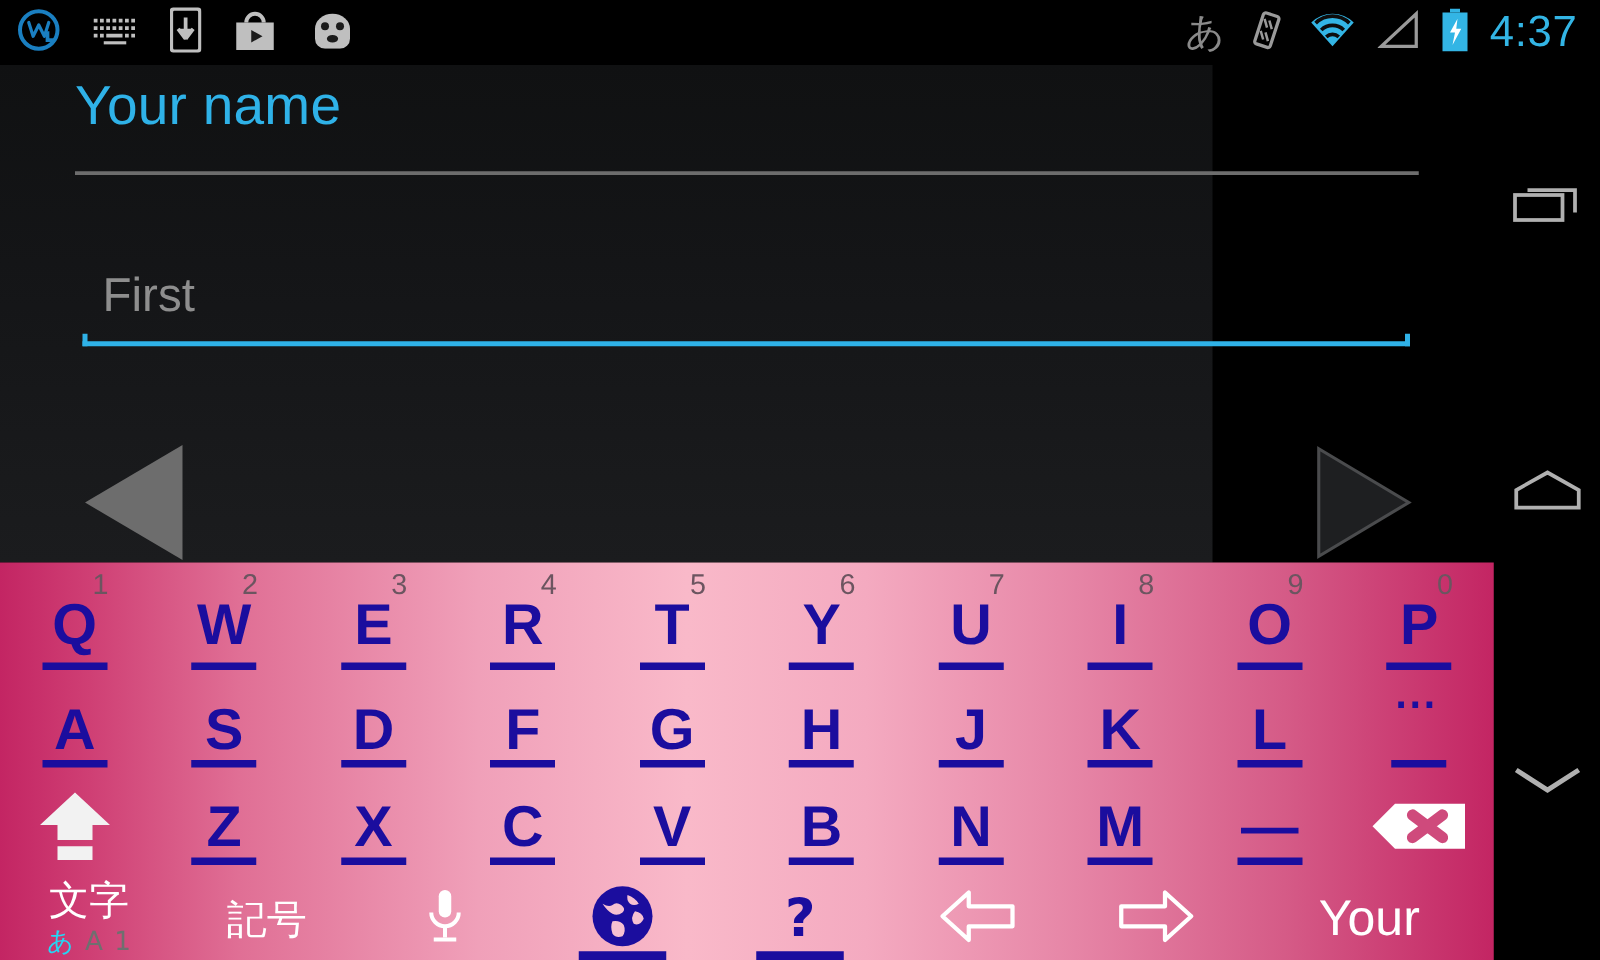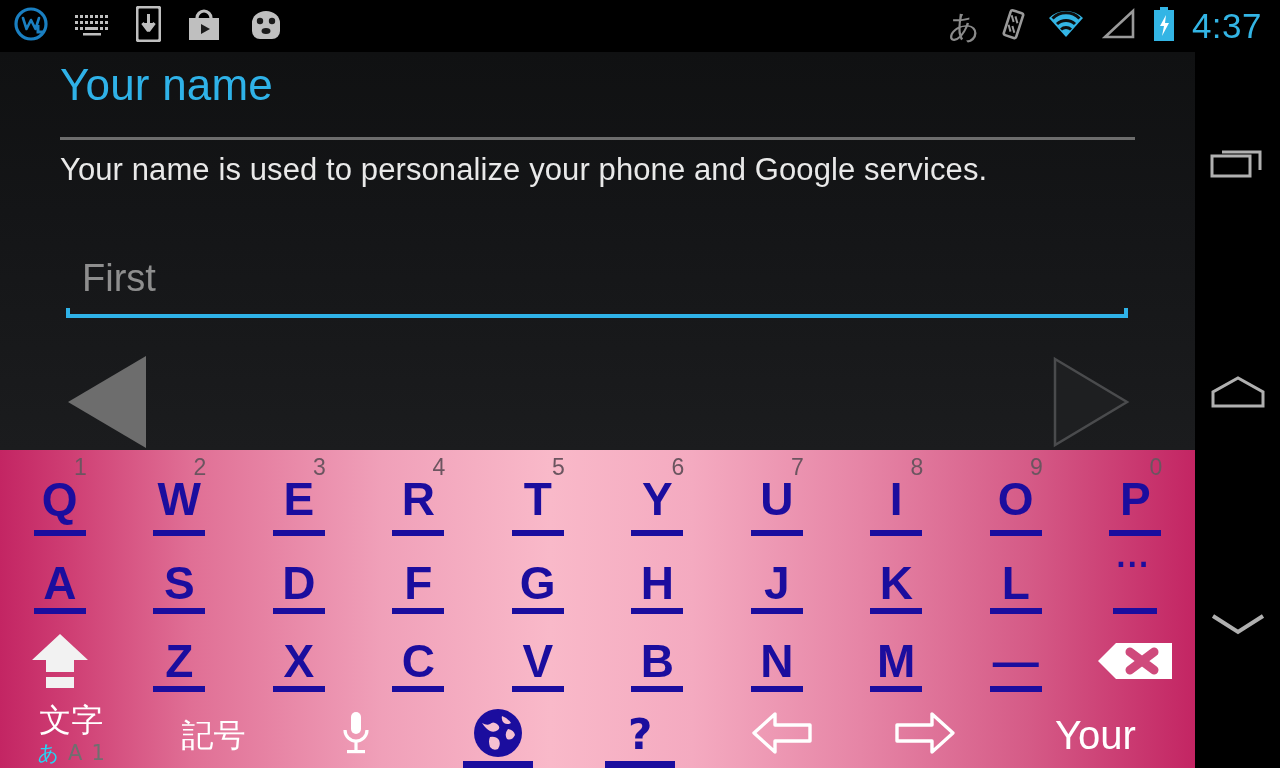--- a/index.html
+++ b/index.html
@@ -16,40 +16,39 @@
     position: absolute; left:0; top:0; width:1280px; height:52px;
     background:#000; display:flex; align-items:center;
   }
   .sb-left { display:flex; align-items:center; gap:26px; padding-left:14px; }
   .sb-right { margin-left:auto; display:flex; align-items:center; gap:16px; padding-right:18px; }
   .sb-clock { color:#33b5e5; font-size:35px; letter-spacing:0.5px; font-family:"Liberation Sans", sans-serif; }
   .sb-ime { color:#8a8a8a; font-size:31px; font-family:"DejaVu Sans", sans-serif; line-height:1; }
 
   
   .content {
-    position:absolute; left:0; top:52px; width:1195px; height:398px;
+    position:absolute; left:0; top:52px; width:970px; height:398px;
     background: linear-gradient(180deg,#101112 0%, #141517 40%, #1b1c1e 100%);
   }
   .page-title {
     position:absolute; left:60px; top:8px;
     color:#2fb2e8; font-size:44px; font-weight:300; letter-spacing:0.2px;
   }
   .title-rule {
     position:absolute; left:60px; top:85px; width:1075px; height:3px; background:#6d6d6d;
   }
   .desc {
     position:absolute; left:60px; top:100px; width:1090px;
     color:#e9e9e9; font-size:31px; font-weight:300; letter-spacing:0.1px;
   }
   .field-wrap { position:absolute; left:66px; top:160px; width:1062px; }
   .field-input {
     width:100%; background:transparent; border:0; outline:none;
     color:#d0d0d0; font-size:38px; font-weight:300; padding:4px 0 8px 16px;
     font-family:"Liberation Sans", sans-serif;
-    margin-top:41px;
   }
   .field-input::placeholder { color:#8e8e8e; }
   .field-underline {
     position:relative; height:10px; border-bottom:4px solid #2fb2e8;
     border-left:4px solid #2fb2e8; border-right:4px solid #2fb2e8;
   }
   .nav-prev {
     position:absolute; left:68px; top:304px;
     width:0; height:0; border-top:46px solid transparent; border-bottom:46px solid transparent;
     border-right:78px solid #6d6d6d;
@@ -217,21 +216,20 @@
           <polygon points="14,9 8,20 12,20 10,30 17,17 13,17" fill="#ffffff"></polygon>
         </svg>
       </span>
       <span class="sb-clock">4:37</span>
     </div>
   </div>
 
   <div class="content">
     <div class="page-title">Your name</div>
     <div class="title-rule"></div>
-    <div class="desc">Your name is used to personalize your phone and Google services.</div>
 
     <div class="field-wrap">
       <input class="field-input" type="text" placeholder="First" style="">
       <div class="field-underline"></div>
     </div>
 
     <div class="nav-prev"></div>
     <div class="nav-next">
       <svg width="78" height="92" viewBox="0 0 78 92">
         <polygon points="3,3 75,46 3,89" fill="#1e1f21" stroke="#4a4b4d" stroke-width="2.5"></polygon>

